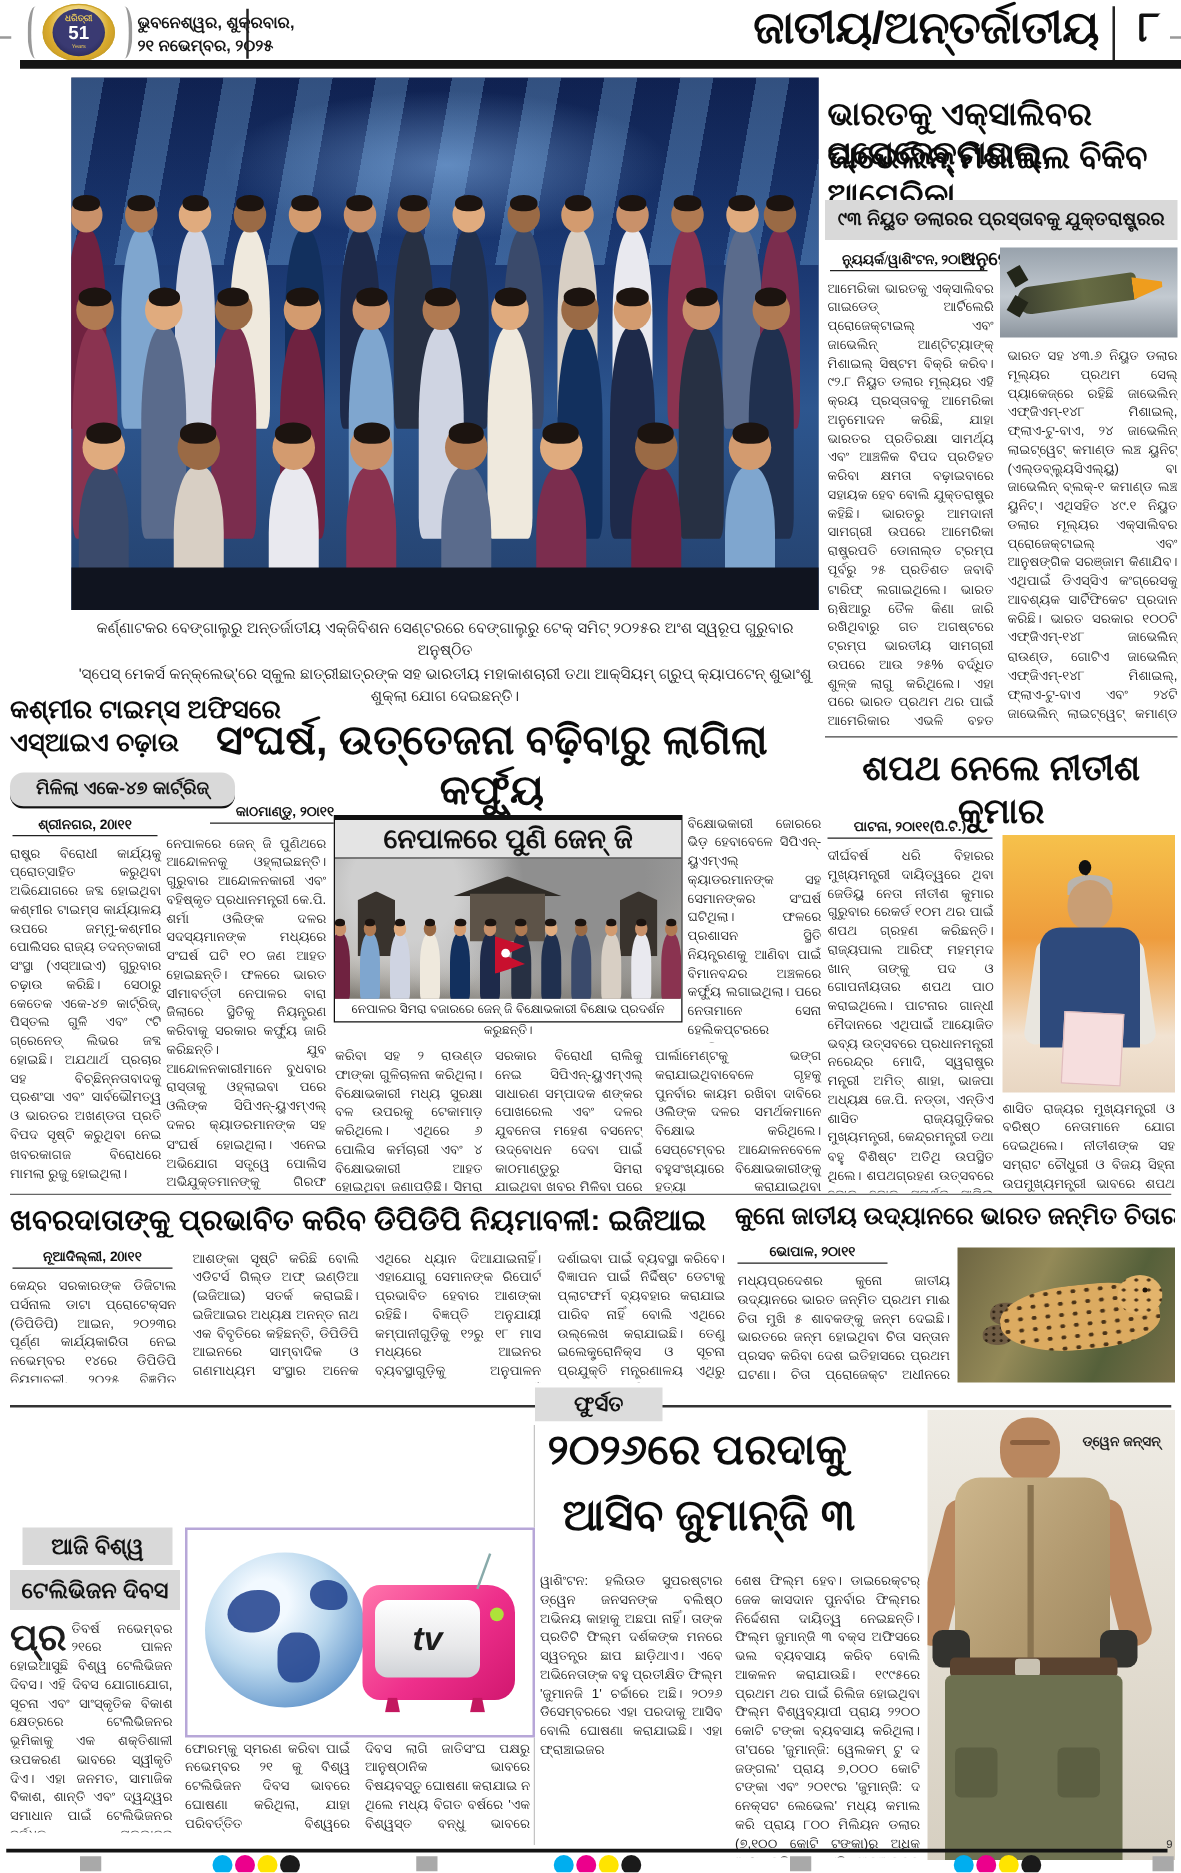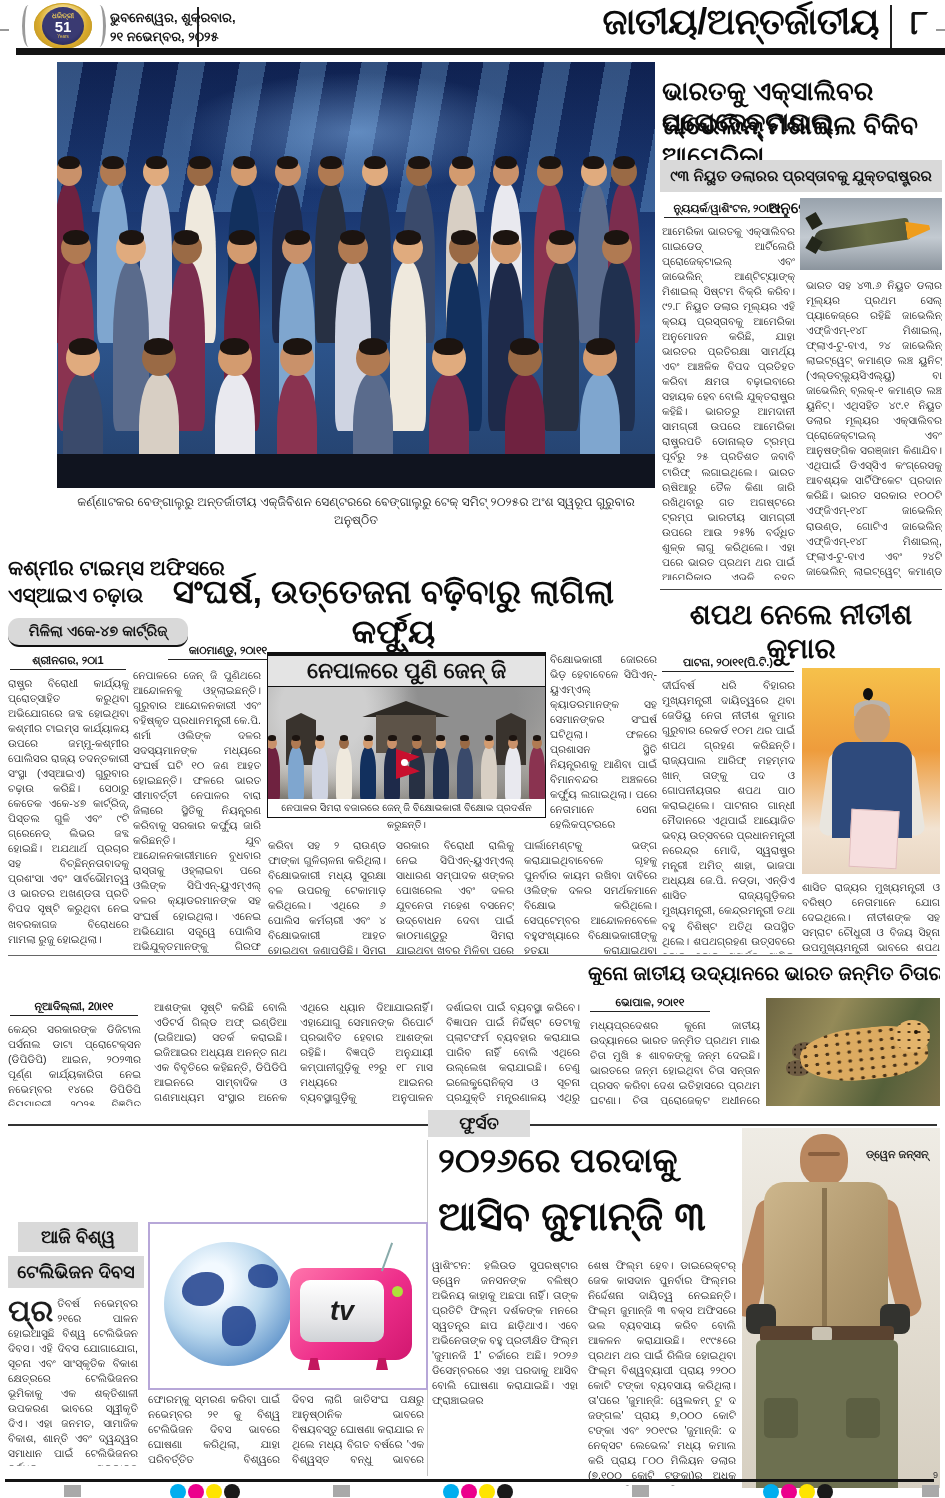--- a/index.html
+++ b/index.html
@@ -290,40 +290,41 @@
         </div>
         <div class="person" style="left: 523.25px; top: 278px; width: 40px;">
           <div class="p-head" style="width: 34px; height: 36px; background: rgb(211, 155, 111);"></div>
           <div class="p-body" style="height: 118px; background: rgb(127, 166, 207);"></div>
         </div>
       </div>
     <div class="floor"></div>
   </div>
   <div class="abs caption" style="left:57px;top:493px;width:598px;">
     <div>କର୍ଣ୍ଣାଟକର ବେଙ୍ଗାଲୁରୁ ଅନ୍ତର୍ଜାତୀୟ ଏକ୍ଜିବିଶନ ସେଣ୍ଟରରେ ବେଙ୍ଗାଲୁରୁ ଟେକ୍ ସମିଟ୍ ୨୦୨୫ର ଅଂଶ ସ୍ୱରୂପ ଗୁରୁବାର ଅନୁଷ୍ଠିତ</div>
+    <div>'ସ୍ପେସ୍ ମେକର୍ସ କନ୍‌କ୍ଲେଭ୍'ରେ ସ୍କୁଲ ଛାତ୍ରୀଛାତ୍ରଙ୍କ ସହ ଭାରତୀୟ ମହାକାଶଚାରୀ ତଥା ଆକ୍ସିୟମ୍ ଗ୍ରୁପ୍ କ୍ୟାପଟେନ୍ ଶୁଭାଂଶୁ ଶୁକ୍ଲା ଯୋଗ ଦେଇଛନ୍ତି।</div>
   </div>
 
   <div class="abs hl" style="left:662px;top:110px;width:282px;font-size:26px;">ଜାଭେଲିନ୍ ମିଶାଇଲ ବିକିବ ଆମେରିକା</div>
   <div class="abs hl" style="left:662px;top:76px;width:282px;font-size:26px;">ଭାରତକୁ ଏକ୍ସାଲିବର ପ୍ରୋଜେକ୍ଟାଇଲ୍,</div>
   <div class="abs gray-box" style="left:660px;top:160px;width:282px;height:32px;line-height:32px;font-size:15px;">୯୩ ନିୟୁତ ଡଲାରର ପ୍ରସ୍ତାବକୁ ଯୁକ୍ତରାଷ୍ଟ୍ରର ଅନୁମୋଦନ</div>
   <div class="abs dateline" style="left:664px;top:202px;width:126px;font-family:Liberation Serif, serif;">ନ୍ୟୁୟର୍କ/ୱାଶିଂଟନ, ୨୦ା୧୧</div>
   <div class="missile-photo">
     <div class="shell"></div>
     <div class="shell-nose"></div>
     <div class="fin" style="left:8px;top:16px;width:12px;height:14px;transform:rotate(-30deg);"></div>
     <div class="fin" style="left:8px;top:40px;width:12px;height:14px;transform:rotate(30deg);"></div>
   </div>
   <div class="abs body-text" style="left:662px;top:224px;width:133px;height:356px;">ଆମେରିକା ଭାରତକୁ ଏକ୍ସାଲିବର ଗାଇଡେଡ୍ ଆର୍ଟିଲେରି ପ୍ରୋଜେକ୍ଟାଇଲ୍ ଏବଂ ଜାଭେଲିନ୍ ଆଣ୍ଟିଟ୍ୟାଙ୍କ୍ ମିଶାଇଲ୍ ସିଷ୍ଟମ ବିକ୍ରି କରିବ। ୯୨.୮ ନିୟୁତ ଡଲାର ମୂଲ୍ୟର ଏହି କ୍ରୟ ପ୍ରସ୍ତାବକୁ ଆମେରିକା ଅନୁମୋଦନ କରିଛି, ଯାହା ଭାରତର ପ୍ରତିରକ୍ଷା ସାମର୍ଥ୍ୟ ଏବଂ ଆଞ୍ଚଳିକ ବିପଦ ପ୍ରତିହତ କରିବା କ୍ଷମତା ବଢ଼ାଇବାରେ ସହାୟକ ହେବ ବୋଲି ଯୁକ୍ତରାଷ୍ଟ୍ର କହିଛି। ଭାରତରୁ ଆମଦାନୀ ସାମଗ୍ରୀ ଉପରେ ଆମେରିକା ରାଷ୍ଟ୍ରପତି ଡୋନାଲ୍ଡ ଟ୍ରମ୍ପ ପୂର୍ବରୁ ୨୫ ପ୍ରତିଶତ ଜବାବି ଟାରିଫ୍ ଲଗାଇଥିଲେ। ଭାରତ ଋଷିଆରୁ ତୈଳ କିଣା ଜାରି ରଖିଥିବାରୁ ଗତ ଅଗଷ୍ଟରେ ଟ୍ରମ୍ପ ଭାରତୀୟ ସାମଗ୍ରୀ ଉପରେ ଆଉ ୨୫% ବର୍ଦ୍ଧିତ ଶୁଳ୍କ ଲାଗୁ କରିଥିଲେ। ଏହା ପରେ ଭାରତ ପ୍ରଥମ ଥର ପାଇଁ ଆମେରିକାର ଏଭଳି ବୃହତ ପ୍ରତିରକ୍ଷା ସରଞ୍ଜାମ କିଣିବାକୁ ଯାଉଛି। ଆମେରିକାର ପ୍ରତିରକ୍ଷା ସୁରକ୍ଷା ସହଯୋଗ ସଂସ୍ଥା (ଡିଏସ୍‌ସିଏ) କହିଛି, ଏହି ପ୍ରସ୍ତାବିତ ବିକ୍ରି ଆମେରିକାର ବୈଦେଶିକ ନୀତି ଏବଂ ଜାତୀୟ ସୁରକ୍ଷା ଲକ୍ଷ୍ୟକୁ ସମର୍ଥନ କରିବ ଏବଂ ଭାରତ-ଆମେରିକା ରଣନୈତିକ ସହଭାଗିତା ସମ୍ପର୍କକୁ ଦୃଢ଼ କରିବାରେ ସହାୟକ ହେବ।</div>
   <div class="abs body-text" style="left:806px;top:278px;width:136px;height:302px;">ଭାରତ ସହ ୪୩.୬ ନିୟୁତ ଡଲାର ମୂଲ୍ୟର ପ୍ରଥମ ସେଲ୍ ପ୍ୟାକେଜ୍‌ରେ ରହିଛି ଜାଭେଲିନ୍ ଏଫ୍‌ଜିଏମ୍-୧୪୮ ମିଶାଇଲ୍, ଫ୍ଲାଏ-ଟୁ-ବାଏ, ୨୪ ଜାଭେଲିନ୍ ଲାଇଟ୍‌ୱେଟ୍ କମାଣ୍ଡ ଲଞ୍ଚ ୟୁନିଟ୍ (ଏଲ୍‌ଡବ୍ଲ୍ୟୁସିଏଲ୍‌ୟୁ) ବା ଜାଭେଲିନ୍ ବ୍ଲକ୍-୧ କମାଣ୍ଡ ଲଞ୍ଚ ୟୁନିଟ୍। ଏଥିସହିତ ୪୯.୧ ନିୟୁତ ଡଲାର ମୂଲ୍ୟର ଏକ୍ସାଲିବର ପ୍ରୋଜେକ୍ଟାଇଲ୍ ଏବଂ ଆନୁଷଙ୍ଗିକ ସରଞ୍ଜାମ କିଣାଯିବ। ଏଥିପାଇଁ ଡିଏସ୍‌ସିଏ କଂଗ୍ରେସକୁ ଆବଶ୍ୟକ ସାର୍ଟିଫିକେଟ ପ୍ରଦାନ କରିଛି। ଭାରତ ସରକାର ୧୦୦ଟି ଏଫ୍‌ଜିଏମ୍-୧୪୮ ଜାଭେଲିନ୍ ରାଉଣ୍ଡ, ଗୋଟିଏ ଜାଭେଲିନ୍ ଏଫ୍‌ଜିଏମ୍-୧୪୮ ମିଶାଇଲ୍, ଫ୍ଲାଏ-ଟୁ-ବାଏ ଏବଂ ୨୪ଟି ଜାଭେଲିନ୍ ଲାଇଟ୍‌ୱେଟ୍ କମାଣ୍ଡ ଲଞ୍ଚ ୟୁନିଟ୍ କିଣିବାକୁ ଆମେରିକାକୁ ନିବେଦନ କରିଥିଲେ। ଏଥିସହିତ ମିଶାଇଲ୍ ସିମୁଲେଟର ରାଉଣ୍ଡ, ବ୍ୟାଟେରି କୁଲାଣ୍ଟ ୟୁନିଟ୍, ଇଲେକ୍ଟ୍ରୋନିକ୍ ଟେକ୍ନିକାଲ ମାନୁଆଲ ଏବଂ ଜାଭେଲିନ୍ ଅପରେଟର ଟ୍ରେନିଂ ସାମଗ୍ରୀ ମଧ୍ୟ ରହିଛି।</div>
   <div class="rule-h" style="left:660px;top:589px;width:282px;"></div>
 
   <div class="abs hl" style="left:8px;top:556px;width:226px;font-size:20.5px;">କଶ୍ମୀର ଟାଇମ୍ସ ଅଫିସରେ</div>
   <div class="abs hl" style="left:8px;top:583px;width:226px;font-size:20.5px;">ଏସ୍‌ଆଇଏ ଚଢ଼ାଉ</div>
   <div class="abs gray-box" style="left:8px;top:618px;width:180px;height:27px;line-height:27px;font-size:14.5px;border-bottom:2px solid #111;border-radius:11px;">ମିଳିଲା ଏକେ-୪୭ କାର୍ଟ୍ରିଜ୍</div>
-  <div class="abs dateline" style="left:10px;top:654px;width:116px;">ଶ୍ରୀନଗର, ୨୦ା1</div>
+  <div class="abs dateline" style="left:10px;top:654px;width:116px;">ଶ୍ରୀନଗର, 20ା୧୧</div>
   <div class="abs body-text" style="left:8px;top:676px;width:121px;height:278px;">ରାଷ୍ଟ୍ର ବିରୋଧୀ କାର୍ଯ୍ୟକୁ ପ୍ରୋତ୍ସାହିତ କରୁଥିବା ଅଭିଯୋଗରେ ଜବ୍ଦ ହୋଇଥିବା କଶ୍ମୀର ଟାଇମ୍ସ କାର୍ଯ୍ୟାଳୟ ଉପରେ ଜମ୍ମୁ-କଶ୍ମୀର ପୋଲିସର ରାଜ୍ୟ ତଦନ୍ତକାରୀ ସଂସ୍ଥା (ଏସ୍‌ଆଇଏ) ଗୁରୁବାର ଚଢ଼ାଉ କରିଛି। ସେଠାରୁ କେତେକ ଏକେ-୪୭ କାର୍ଟ୍ରିଜ୍, ପିସ୍ତଲ ଗୁଳି ଏବଂ ୯ଟି ଗ୍ରେନେଡ୍ ଲିଭର ଜବ୍ଦ ହୋଇଛି। ଅଯଥାର୍ଥ ପ୍ରଚାର ସହ ବିଚ୍ଛିନ୍ନତାବାଦକୁ ପ୍ରଶଂସା ଏବଂ ସାର୍ବଭୌମତ୍ୱ ଓ ଭାରତର ଅଖଣ୍ଡତା ପ୍ରତି ବିପଦ ସୃଷ୍ଟି କରୁଥିବା ନେଇ ଖବରକାଗଜ ବିରୋଧରେ ମାମଲା ରୁଜୁ ହୋଇଥିଲା।</div>
 
   <div class="abs hl" style="left:130px;top:572px;width:527px;font-size:33px;text-align:center;">ସଂଘର୍ଷ, ଉତ୍ତେଜନା ବଢ଼ିବାରୁ ଲାଗିଲା କର୍ଫ୍ୟୁ</div>
   <div class="abs dateline" style="left:168px;top:644px;width:120px;">କାଠମାଣ୍ଡୁ, ୨୦ା୧୧</div>
   <div class="abs body-text" style="left:133px;top:668px;width:128px;height:286px;">ନେପାଳରେ ଜେନ୍ ଜି ପୁଣିଥରେ ଆନ୍ଦୋଳନକୁ ଓହ୍ଲାଇଛନ୍ତି। ଗୁରୁବାର ଆନ୍ଦୋଳନକାରୀ ଏବଂ ବହିଷ୍କୃତ ପ୍ରଧାନମନ୍ତ୍ରୀ କେ.ପି. ଶର୍ମା ଓଲିଙ୍କ ଦଳର ସଦସ୍ୟମାନଙ୍କ ମଧ୍ୟରେ ସଂଘର୍ଷ ଘଟି ୧୦ ଜଣ ଆହତ ହୋଇଛନ୍ତି। ଫଳରେ ଭାରତ ସୀମାବର୍ତ୍ତୀ ନେପାଳର ବାରା ଜିଲାରେ ସ୍ଥିତିକୁ ନିୟନ୍ତ୍ରଣ କରିବାକୁ ସରକାର କର୍ଫ୍ୟୁ ଜାରି କରିଛନ୍ତି। ଯୁବ ଆନ୍ଦୋଳନକାରୀମାନେ ବୁଧବାର ରାସ୍ତାକୁ ଓହ୍ଲାଇବା ପରେ ଓଲିଙ୍କ ସିପିଏନ୍-ୟୁଏମ୍‌ଏଲ୍ ଦଳର କ୍ୟାଡରମାନଙ୍କ ସହ ସଂଘର୍ଷ ହୋଇଥିଲା। ଏନେଇ ଅଭିଯୋଗ ସତ୍ତ୍ୱେ ପୋଲିସ ଅଭିଯୁକ୍ତମାନଙ୍କୁ ଗିରଫ କରିବାରେ ବିଫଳ ହୋଇଥିବାରୁ ଜେନ୍ ଜି ପୁନର୍ବାର ବିକ୍ଷୋଭ ପ୍ରଦର୍ଶନ କରିଥିଲେ। ଫଳରେ ବାରା ଜିଲାର ସିମରା ଚୌକରେ ଉତ୍ତେଜନା ସୃଷ୍ଟି ହୋଇଥିଲା। ସମ୍ଭାବ୍ୟ ଧନଜୀବନ ହାନି ରୋକିବା ପାଇଁ ବାରାର ସ୍ଥାନୀୟ ପ୍ରଶାସନ ଅପରାହ୍ଣ ୧ଟାରୁ ରାତି ୮ଟା ପର୍ଯ୍ୟନ୍ତ କର୍ଫ୍ୟୁ ଜାରି କରିଥିଲା। ଏହା ସତ୍ତ୍ୱେ ବିକ୍ଷୋଭକାରୀ ରାସ୍ତାକୁ ଓହ୍ଲାଇ ପୋଲିସ ସହ ସଂଘର୍ଷରେ ସାମିଲ ହୋଇଥିଲେ। ବିକ୍ଷୋଭକାରୀ କର୍ଫ୍ୟୁକୁ ଅମାନ୍ୟ କରି ଅଗ୍ରସର ହେବାରୁ ପୋଲିସ ଲାଠିମାଡ଼</div>
 
   <div class="nepal-box">
     <div class="nepal-title">ନେପାଳରେ ପୁଣି ଜେନ୍ ଜି ଆନ୍ଦୋଳନ</div>
     <div class="nepal-photo">
       <div class="pagoda">
@@ -403,20 +404,21 @@
     <div class="nk-arm-l"></div>
     <div class="nk-arm-r"></div>
     <div class="nk-torso"></div>
     <div class="nk-paper"></div>
   </div>
   <div class="abs body-text" style="left:662px;top:678px;width:133px;height:276px;">ଦୀର୍ଘବର୍ଷ ଧରି ବିହାରର ମୁଖ୍ୟମନ୍ତ୍ରୀ ଦାୟିତ୍ୱରେ ଥିବା ଜେଡିୟୁ ନେତା ନୀତୀଶ କୁମାର ଗୁରୁବାର ରେକର୍ଡ ୧୦ମ ଥର ପାଇଁ ଶପଥ ଗ୍ରହଣ କରିଛନ୍ତି। ରାଜ୍ୟପାଲ ଆରିଫ୍ ମହମ୍ମଦ ଖାନ୍ ତାଙ୍କୁ ପଦ ଓ ଗୋପନୀୟତାର ଶପଥ ପାଠ କରାଇଥିଲେ। ପାଟନାର ଗାନ୍ଧୀ ମୈଦାନରେ ଏଥିପାଇଁ ଆୟୋଜିତ ଭବ୍ୟ ଉତ୍ସବରେ ପ୍ରଧାନମନ୍ତ୍ରୀ ନରେନ୍ଦ୍ର ମୋଦି, ସ୍ୱରାଷ୍ଟ୍ର ମନ୍ତ୍ରୀ ଅମିତ୍ ଶାହା, ଭାଜପା ଅଧ୍ୟକ୍ଷ ଜେ.ପି. ନଡ୍ଡା, ଏନ୍‌ଡିଏ ଶାସିତ ରାଜ୍ୟଗୁଡ଼ିକର ମୁଖ୍ୟମନ୍ତ୍ରୀ, କେନ୍ଦ୍ରମନ୍ତ୍ରୀ ତଥା ବହୁ ବିଶିଷ୍ଟ ଅତିଥି ଉପସ୍ଥିତ ଥିଲେ। ଶପଥଗ୍ରହଣ ଉତ୍ସବରେ ହଜାର ହଜାର ସମର୍ଥକ ସାମିଲ ହୋଇଥିଲେ। ଏହି ଅବସରରେ ଭାଜପା</div>
   <div class="abs body-text" style="left:802px;top:880px;width:138px;height:74px;">ଶାସିତ ରାଜ୍ୟର ମୁଖ୍ୟମନ୍ତ୍ରୀ ଓ ବରିଷ୍ଠ ନେତାମାନେ ଯୋଗ ଦେଇଥିଲେ। ନୀତୀଶଙ୍କ ସହ ସମ୍ରାଟ ଚୌଧୁରୀ ଓ ବିଜୟ ସିହ୍ନା ଉପମୁଖ୍ୟମନ୍ତ୍ରୀ ଭାବରେ ଶପଥ ନେଇଛନ୍ତି।</div>
 
   <div class="rule-h" style="left:8px;top:955px;width:929px;background:#666;"></div>
 
+  <div class="abs hl" style="left:8px;top:962px;width:574px;font-size:23.5px;white-space:nowrap;overflow:hidden;">ଖବରଦାତାଙ୍କୁ ପ୍ରଭାବିତ କରିବ ଡିପିଡିପି ନିୟମାବଳୀ: ଇଜିଆଇ</div>
   <div class="abs dateline" style="left:10px;top:1000px;width:128px;">ନୂଆଦିଲ୍ଲୀ, 20ା୧୧</div>
   <div class="abs body-text" style="left:8px;top:1022px;width:133px;height:84px;">କେନ୍ଦ୍ର ସରକାର‌ଙ୍କ ଡିଜିଟାଲ ପର୍ସନାଲ ଡାଟା ପ୍ରୋଟେକ୍ସନ (ଡିପିଡିପି) ଆଇନ, ୨୦୨୩ର ପୂର୍ଣ୍ଣ କାର୍ଯ୍ୟକାରିତା ନେଇ ନଭେମ୍ବର ୧୪ରେ ଡିପିଡିପି ନିୟମାବଳୀ, ୨୦୨୫ ବିଜ୍ଞପିତ ହୋଇଛି। ଏହି ସମ୍ପୂର୍ଣ୍ଣ ନିୟମାବଳୀ ଖବରଦାତାମାନଙ୍କ ପାଇଁ</div>
   <div class="abs body-text" style="left:154px;top:1000px;width:133px;height:106px;">ଆଶଙ୍କା ସୃଷ୍ଟି କରିଛି ବୋଲି ଏଡିଟର୍ସ ଗିଲ୍ଡ ଅଫ୍ ଇଣ୍ଡିଆ (ଇଜିଆଇ) ସତର୍କ କରାଇଛି। ଇଜିଆଇର ଅଧ୍ୟକ୍ଷ ଅନନ୍ତ ନାଥ ଏକ ବିବୃତିରେ କହିଛନ୍ତି, ଡିପିଡିପି ଆଇନରେ ସାମ୍ବାଦିକ ଓ ଗଣମାଧ୍ୟମ ସଂସ୍ଥାର ଅନେକ ଉଦ୍‌ବେଗଜନକ ପ୍ରଶ୍ନ ଅନୁଚିତ ରହିଛି। ପୂର୍ବରୁ ଏହା ଉପରେ ଇଜିଆଇ ଚିଠି ଲେଖିଥିଲେ ମଧ୍ୟ</div>
   <div class="abs body-text" style="left:300px;top:1000px;width:133px;height:106px;">ଏଥିରେ ଧ୍ୟାନ ଦିଆଯାଇନାହିଁ। ଏହାଯୋଗୁ ସେମାନଙ୍କ ରିପୋର୍ଟ ପ୍ରଭାବିତ ହେବାର ଆଶଙ୍କା ରହିଛି। ବିଜ୍ଞପ୍ତି ଅନୁଯାୟୀ କମ୍ପାନୀଗୁଡ଼ିକୁ ୧୨ରୁ ୧୮ ମାସ ମଧ୍ୟରେ ଆଇନର ବ୍ୟବସ୍ଥାଗୁଡ଼ିକୁ ଅନୁପାଳନ କରିବାକୁ ପଡ଼ିବ। ଏଥିପାଇଁ ସେମାନେ କନ୍‌ସେଣ୍ଟ ମ୍ୟାନେଜର, ଡାଟା ପ୍ରୋଟେକ୍ସନ</div>
   <div class="abs body-text" style="left:446px;top:1000px;width:134px;height:106px;">ଦର୍ଶାଇବା ପାଇଁ ବ୍ୟବସ୍ଥା କରିବେ। ବିଜ୍ଞାପନ ପାଇଁ ନିର୍ଦ୍ଦିଷ୍ଟ ଡେଟାକୁ ପ୍ଲାଟଫର୍ମ ବ୍ୟବହାର କରାଯାଇ ପାରିବ ନାହିଁ ବୋଲି ଏଥିରେ ଉଲ୍ଲେଖ କରାଯାଇଛି। ତେଣୁ ଇଲେକ୍ଟ୍ରୋନିକ୍ସ ଓ ସୂଚନା ପ୍ରଯୁକ୍ତି ମନ୍ତ୍ରଣାଳୟ ଏଥିରୁ ସାମ୍ବାଦିକ କାର୍ଯ୍ୟକୁ ବାଦ୍ ଦେଲେ ସନ୍ତୁଳନ ରକ୍ଷା ହେବ ବୋଲି ଇଜିଆଇ କହିଛି।</div>
 
   <div class="abs hl" style="left:588px;top:962px;width:352px;font-size:19.5px;white-space:nowrap;overflow:hidden;">କୁନୋ ଜାତୀୟ ଉଦ୍ୟାନରେ ଭାରତ ଜନ୍ମିତ ଚିତାର ୫ ଶାବକ ଜନ୍ମ</div>
   <div class="abs dateline" style="left:590px;top:996px;width:120px;">ଭୋପାଳ, ୨୦ା୧୧</div>
   <div class="abs body-text" style="left:590px;top:1018px;width:170px;height:88px;">ମଧ୍ୟପ୍ରଦେଶର କୁନୋ ଜାତୀୟ ଉଦ୍ୟାନରେ ଭାରତ ଜନ୍ମିତ ପ୍ରଥମ ମାଈ ଚିତା ମୁଖି ୫ ଶାବକଙ୍କୁ ଜନ୍ମ ଦେଇଛି। ଭାରତରେ ଜନ୍ମ ହୋଇଥିବା ଚିତା ସନ୍ତାନ ପ୍ରସବ କରିବା ଦେଶ ଇତିହାସରେ ପ୍ରଥମ ଘଟଣା। ଚିତା ପ୍ରୋଜେକ୍ଟ ଅଧୀନରେ ନାମିବିଆରୁ ଅଣାଯାଇଥିବା ଏକ ମାଈ ଚିତା ପୂର୍ବେ ମୁଖିକୁ ଜନ୍ମ ଦେଇଥିଲା। ଏବେ ମୁଖି ୫ ଶାବକର ମା' ହୋଇଛି। ଉଭୟ ମା' ଓ ଛୁଆ ସୁସ୍ଥ ଥିବା ଜଙ୍ଗଲ ବିଭାଗ ଅଧିକାରୀମାନେ କହିଛନ୍ତି। ସେମାନଙ୍କୁ ପ୍ରାଣୀ ଚିକିତ୍ସକଙ୍କ ଅବ୍ଜରଭେଶନରେ ରଖାଯାଇଛି।</div>
   <div class="cheetah-photo">
@@ -464,21 +466,21 @@
     <div class="rk-glove" style="left:4px;top:176px;"></div>
     <div class="rk-glove" style="left:138px;top:176px;"></div>
     <div class="rk-belt"></div>
     <div class="rk-buckle"></div>
     <div class="rk-pants"></div>
     <div class="rk-pocket" style="left:22px;top:270px;"></div>
     <div class="rk-pocket" style="left:104px;top:270px;"></div>
   </div>
   <div class="abs" style="left:866px;top:1148px;font-size:11px;font-weight:bold;color:#222;">ଡ୍ୱେନ ଜନ୍‌ସନ୍</div>
   <div class="abs hl" style="left:438px;top:1140px;width:302px;font-size:34px;">୨୦୨୬ରେ ପରଦାକୁ</div>
-  <div class="abs hl" style="left:438px;top:1192px;width:302px;font-size:40px;">ଆସିବ ଜୁମାନ୍‌ଜି ୩</div>
+  <div class="abs hl" style="left:450px;top:1192px;width:302px;font-size:35px;">ଆସିବ ଜୁମାନ୍‌ଜି ୩</div>
   <div class="abs body-text" style="left:432px;top:1258px;width:146px;height:228px;">ୱାଶିଂଟନ: ହଲିଉଡ ସୁପରଷ୍ଟାର ଡ୍ୱେନ ଜନସନଙ୍କ ବଲିଷ୍ଠ ଅଭିନୟ କାହାକୁ ଅଛପା ନାହିଁ। ତାଙ୍କ ପ୍ରତିଟି ଫିଲ୍ମ ଦର୍ଶକଙ୍କ ମନରେ ସ୍ୱତନ୍ତ୍ର ଛାପ ଛାଡ଼ିଥାଏ। ଏବେ ଅଭିନେତାଙ୍କ ବହୁ ପ୍ରତୀକ୍ଷିତ ଫିଲ୍ମ 'ଜୁମାନଜି 1' ଚର୍ଚ୍ଚାରେ ଅଛି। ୨୦୨୬ ଡିସେମ୍ବରରେ ଏହା ପରଦାକୁ ଆସିବ ବୋଲି ଘୋଷଣା କରାଯାଇଛି। ଏହା ଫ୍ରାଞ୍ଚାଇଜର</div>
   <div class="abs body-text" style="left:588px;top:1258px;width:148px;height:228px;">ଶେଷ ଫିଲ୍ମ ହେବ। ଡାଇରେକ୍ଟର୍ ଜେକ କାସଦାନ ପୁନର୍ବାର ଫିଲ୍ମର ନିର୍ଦ୍ଦେଶନା ଦାୟିତ୍ୱ ନେଇଛନ୍ତି। ଫିଲ୍ମ ଜୁମାନ୍‌ଜି ୩ ବକ୍ସ ଅଫିସରେ ଭଲ ବ୍ୟବସାୟ କରିବ ବୋଲି ଆକଳନ କରାଯାଉଛି। ୧୯୯୫ରେ ପ୍ରଥମ ଥର ପାଇଁ ରିଲିଜ ହୋଇଥିବା ଫିଲ୍ମ ବିଶ୍ୱବ୍ୟାପୀ ପ୍ରାୟ ୨୨୦୦ କୋଟି ଟଙ୍କା ବ୍ୟବସାୟ କରିଥିଲା। ତା'ପରେ 'ଜୁମାନ୍‌ଜି: ୱେଲକମ୍ ଟୁ ଦ ଜଙ୍ଗଲ' ପ୍ରାୟ ୭,୦୦୦ କୋଟି ଟଙ୍କା ଏବଂ ୨୦୧୯ର 'ଜୁମାନ୍‌ଜି: ଦ ନେକ୍ସଟ ଲେଭେଲ' ମଧ୍ୟ କମାଲ କରି ପ୍ରାୟ ୮୦୦ ମିଲିୟନ ଡଲାର (୭,୧୦୦ କୋଟି ଟଙ୍କା)ରୁ ଅଧିକ ଆୟ କରିଥିଲା। ଏହି ଫ୍ରାଞ୍ଚାଇଜର ଜୁମାନ୍‌ଜି ୩ ପ୍ରଶଂସକଙ୍କୁ ନୂତନ ଅନୁଭୂତି ଦେବ ବୋଲି ଆଶା କରାଯାଇଛି। ରିଲିଜ ଘୋଷଣା ପରେ ପ୍ରଶଂସକଙ୍କ ଉତ୍କଣ୍ଠା ବୃଦ୍ଧି ପାଇଛି।</div>
 
   <div class="bottom-rule"></div>
   <div class="page-mark">9</div>
   <div id="reg-marks">
       <div class="reg-square" style="left: 64px; background: rgb(169, 169, 169);"></div>
       <div class="reg-square" style="left: 333px; background: rgb(169, 169, 169);"></div>
       <div class="reg-square" style="left: 632px; background: rgb(169, 169, 169);"></div>
       <div class="reg-square" style="left: 922px; background: rgb(169, 169, 169);"></div>

